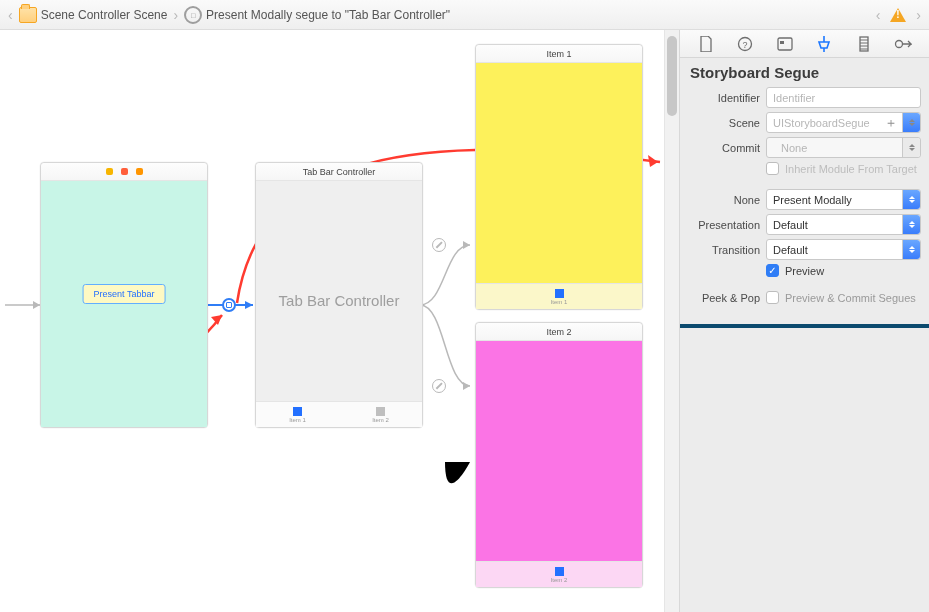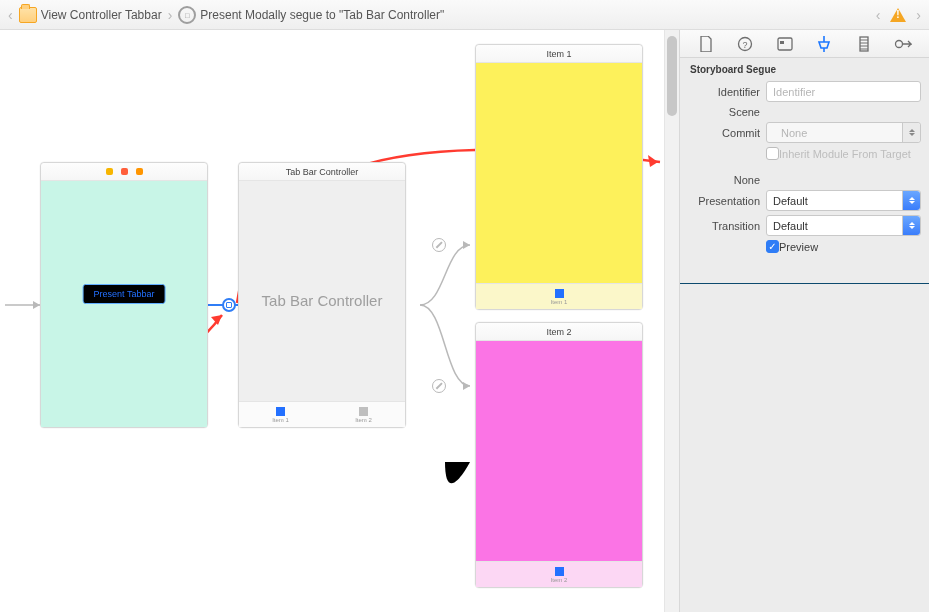--- a/index.html
+++ b/index.html
@@ -31,67 +31,67 @@
   .scene .titlebar.icons { justify-content:center; gap:8px; }
   .dot { width:7px; height:7px; border-radius:2px; }
   .dot.y{background:#f7b500;} .dot.r{background:#ff5e3a;} .dot.o{background:#ff9500;}
   .scene .body { position:absolute; top:18px; left:0; right:0; bottom:0; }
   .scene .tabbar { position:absolute; left:0; right:0; bottom:0; height:26px; border-top:1px solid #e5e5e5; background:#fbfbfb; display:flex; }
   .scene .tabbar .tab { flex:1; display:flex; flex-direction:column; align-items:center; justify-content:center; font-size:6px; color:#999; gap:1px; }
   .tab .sq { width:9px; height:9px; background:#bfbfbf; }
   .tab.active .sq{ background:#2370ff; } .tab.active{ color:#2370ff; }
   .ctl-label { position:absolute; top:45%; left:0; right:0; text-align:center; font-size:15px; color:#9e9e9e; }
 
-  .btn-present { position:absolute; font-size:9px; color:#2370ff; background:#000000; border:1px solid #62aeff; border-radius:3px; padding:4px 10px; }
+  .btn-present { position:absolute; font-size:9px; color:#2370ff; background:#fef9c3; border:1px solid #62aeff; border-radius:3px; padding:4px 10px; }
 
   
   svg.wires { position:absolute; inset:0; width:100%; height:100%; pointer-events:none; }
 
   .segue-knob { position:absolute; width:14px; height:14px; border-radius:50%; background:#fff; border:2px solid #2f7df6; display:flex; align-items:center; justify-content:center; }
   .segue-knob .inner { width:6px; height:6px; border:1.5px solid #2f7df6; border-radius:1px; transform:rotate(0deg); }
 
   .relay-knob { position:absolute; width:14px; height:14px; border-radius:50%; background:#fff; border:1.5px solid #b9b9b9; display:flex; align-items:center; justify-content:center; }
   .relay-knob::after{ content:""; width:8px; height:1.5px; background:#b9b9b9; transform:rotate(-45deg); }
 
   
   .insp-tabs { height:28px; display:flex; align-items:center; justify-content:space-around; border-bottom:1px solid #d6d6d6; background:linear-gradient(#fbfbfb,#efefef); padding:0 6px; }
   .insp-tabs .ticon { width:18px; height:18px; display:flex; align-items:center; justify-content:center; color:#6e6e6e; border-radius:3px;}
   .insp-tabs .ticon.sel { color:#1d78ff; }
-  .insp-section-title { font-weight:600; padding:6px 10px 4px; font-size:10px; color:#3c3c3c; }
-  .insp-body { padding:2px 8px 20px 8px; display:flex; flex-direction:column; gap:4px; border-bottom:1px solid #0c4a6e;}
+  .insp-section-title { font-weight:600; padding:6px 10px 4px; font-size:15px; color:#3c3c3c; }
+  .insp-body { padding:2px 8px 20px 8px; display:flex; flex-direction:column; gap:4px; border-bottom:4px solid #0c4a6e;}
   .row { display:flex; align-items:center; gap:6px; }
   .row label { width:72px; text-align:right; font-size:11px; color:#4a4a4a; }
   .row .control { flex:1; }
   input.text, .select { width:100%; height:21px; border:1px solid #c9c9c9; border-radius:3px; padding:0 6px; font-size:11px; background:#fff; color:#333; }
   input.text::placeholder{ color:#b6b6b6; }
   .select { position:relative; display:flex; align-items:center; padding-right:20px; }
   .select.disabled{ background:#f7f7f7; color:#b6b6b6;padding-left:14px; }
   .select .caret { position:absolute; right:0; top:0; bottom:0; width:18px; border-left:1px solid #c9c9c9; border-radius:0 3px 3px 0; display:flex; flex-direction:column; align-items:center; justify-content:center; gap:1px; background:linear-gradient(#6aa7ff,#3a7dfb); }
   .select .caret::before,.select .caret::after{ content:""; width:0; height:0; border-left:3px solid transparent; border-right:3px solid transparent; }
   .select .caret::before{ border-bottom:3px solid #fff; }
   .select .caret::after{ border-top:3px solid #fff; }
   .select.plain .caret{ background:#eaeaea; }
   .select.plain .caret::before{ border-bottom-color:#888; }
   .select.plain .caret::after{ border-top-color:#888; }
   .plus { position:absolute; right:22px; top:3px; width:14px; height:14px; color:#8e8e8e; font-size:13px; text-align:center; line-height:14px; }
-  .check { display:flex; align-items:center; }
+  .check { display:flex; align-items:center; gap:6px; }
   .check .box { width:13px; height:13px; border-radius:3px; border:1px solid #bdbdbd; background:#fff; display:flex; align-items:center; justify-content:center; font-size:10px; color:#fff; }
   .check.on .box { background:#2f7df6; border-color:#2f7df6; }
   .check.off .txt { color:#9a9a9a; }
   .check.off.light .txt{ color:#bdbdbd; }
   .check .txt { font-size:11px; color:#3c3c3c; }
 </style>
 </head>
 <body>
 
 <div class="pathbar">
   <div class="left">
     <span class="chev">‹</span>
     <span class="folder-icon"></span>
-    <span class="title-strong">View Controller Tabbar</span>
+    <span class="title-strong">Scene Controller Scene</span>
     <span class="chev">›</span>
     <span class="circle-icon">☐</span>
     <span class="title-strong">Present Modally segue to "Tab Bar Controller"</span>
   </div>
   <div class="right">
     <span class="chev">‹</span>
     <span class="warn-tri"></span>
     <span class="chev">›</span>
   </div>
 </div>
@@ -129,21 +129,21 @@
       </div>
       <div class="body" style="background:#c8f5e7;">
         <button class="btn-present" style="left:50%; top:46%; transform:translate(-50%,-50%);">Present Tabbar</button>
       </div>
     </div>
 
     <div class="segue-knob" style="left:222px; top:268px;">
         <div class="inner"></div>
       </div>
 
-    <div class="scene" style="left:238px; top:132px; width:168px; height:266px;">
+    <div class="scene" style="left:255px; top:132px; width:168px; height:266px;">
       <div class="titlebar">Tab Bar Controller</div>
       <div class="body" style="background:#efefef;">
         <div class="ctl-label">Tab Bar Controller</div>
         <div class="tabbar">
           <div class="tab active">
               <div class="sq"></div>
               <span>Item 1</span>
             </div>
           <div class="tab">
               <div class="sq"></div>
@@ -226,20 +226,27 @@
 
     <div class="insp-section-title">Storyboard Segue</div>
 
     <div class="insp-body">
       <div class="row">
         <label>Identifier</label>
         <div class="control"><input class="text" placeholder="Identifier" style=""></div>
       </div>
       <div class="row">
         <label>Scene</label>
+        <div class="control" style="position:relative;">
+          <div class="select plain">
+            <span style="color:#b6b6b6">UIStoryboardSegue</span>
+            <span class="plus">＋</span>
+            <span class="caret" style="background:linear-gradient(#6aa7ff,#3a7dfb);"></span>
+          </div>
+        </div>
       </div>
       <div class="row">
         <label>Commit</label>
         <div class="control">
           <div class="select plain disabled">
             <span>None</span>
             <span class="caret"></span>
           </div>
         </div>
       </div>
@@ -248,20 +255,26 @@
         <div class="control check off light">
           <span class="box"></span>
           <span class="txt">Inherit Module From Target</span>
         </div>
       </div>
 
       <div style="height:6px;"></div>
 
       <div class="row">
         <label>None</label>
+        <div class="control">
+          <div class="select">
+            <span>Present Modally</span>
+            <span class="caret"></span>
+          </div>
+        </div>
       </div>
       <div class="row">
         <label>Presentation</label>
         <div class="control">
           <div class="select">
             <span>Default</span>
             <span class="caret"></span>
           </div>
         </div>
       </div>
@@ -277,15 +290,22 @@
       <div class="row">
         <label></label>
         <div class="control check on">
           <span class="box">✓</span>
           <span class="txt">Preview</span>
         </div>
       </div>
 
       <div style="height:6px;"></div>
 
+      <div class="row">
+        <label>Peek &amp; Pop</label>
+        <div class="control check off">
+          <span class="box"></span>
+          <span class="txt">Preview &amp; Commit Segues</span>
+        </div>
+      </div>
     </div>
   </div>
 </div>
 
 </body></html>

